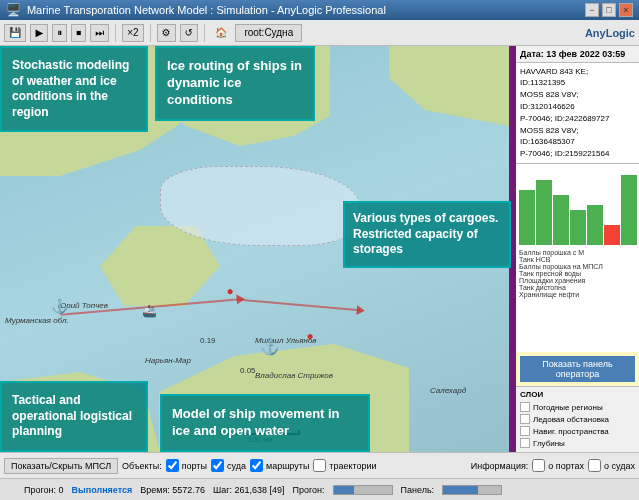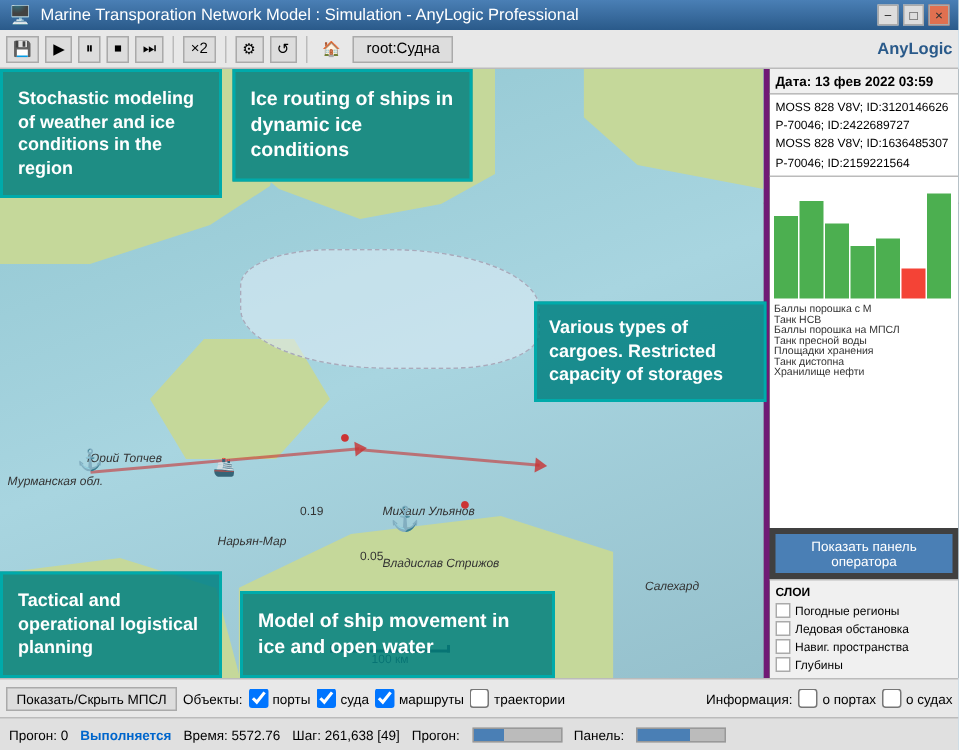--- a/index.html
+++ b/index.html
@@ -97,22 +97,22 @@
     .info-box {
       border: 1px solid #aaa;
       background: white;
       padding: 3px;
       font-size: 9px;
     }
 
     
     #right-panel {
       width: 130px;
-      background: #404040;
-      border-left: 4px solid #701a75;
+      background: #fef9c3;
+      border-left: 7px solid #701a75;
       display: flex;
       flex-direction: column;
       font-size: 9px;
       overflow: hidden;
     }
 
     .right-date {
       background: #f0f0f0;
       border-bottom: 1px solid #bbb;
       padding: 3px 4px;
@@ -174,21 +174,21 @@
       padding: 8px 10px;
       border: 2px solid #00aaaa;
       line-height: 1.3;
       z-index: 10;
     }
 
     
     #status-bar {
       background: #e0e0e0;
       border-top: 1px solid #bbb;
-      padding: 2px 6px;
+      padding: 2px 24px;
       display: flex;
       align-items: center;
       gap: 8px;
       height: 22px;
       font-size: 9px;
     }
 
     
     #bottom-toolbar {
       background: #e8e8e8;
@@ -423,20 +423,21 @@
       <div class="annotation" style="bottom:0px; left:160px; width:210px; font-size:13px; padding:10px;">
         Model of ship movement in ice and open water
       </div>
 
     </div>
 
     <div id="right-panel">
       <div class="right-date">Дата: 13 фев 2022 03:59</div>
 
       <div class="right-ids">
+        <div style="margin-bottom:1px;">HAVVARD 843 KE; ID:11321395</div>
         <div style="margin-bottom:1px;">MOSS 828 V8V; ID:3120146626</div>
         <div style="margin-bottom:1px;">P-70046; ID:2422689727</div>
         <div style="margin-bottom:1px;">MOSS 828 V8V; ID:1636485307</div>
         <div>P-70046; ID:2159221564</div>
       </div>
 
       <div class="chart-area">
         <div style="display:flex; align-items:flex-end; gap:1px; height:80px; padding:2px 0;">
 
           <div class="bar">
@@ -495,21 +496,21 @@
           <span>Навиг. пространства</span>
         </div>
         <div class="layer-item">
           <div class="layer-checkbox"></div>
           <span>Глубины</span>
         </div>
       </div>
     </div>
 
 
-    <div class="annotation" style="position:absolute; top:155px; right:128px; width:155px; font-size:12px; padding:8px; z-index:15;">
+    <div class="annotation" style="position:absolute; top:155px; right:128px; width:168px; font-size:12px; padding:8px; z-index:15;">
       Various types of cargoes. Restricted capacity of storages
     </div>
   </div>
 
   <div id="bottom-toolbar">
     <button class="bottom-btn">Показать/Скрыть МПСЛ</button>
     <span>Объекты:</span>
     <div class="checkbox-group">
       <input type="checkbox" checked="" style="">
       <span>порты</span>

